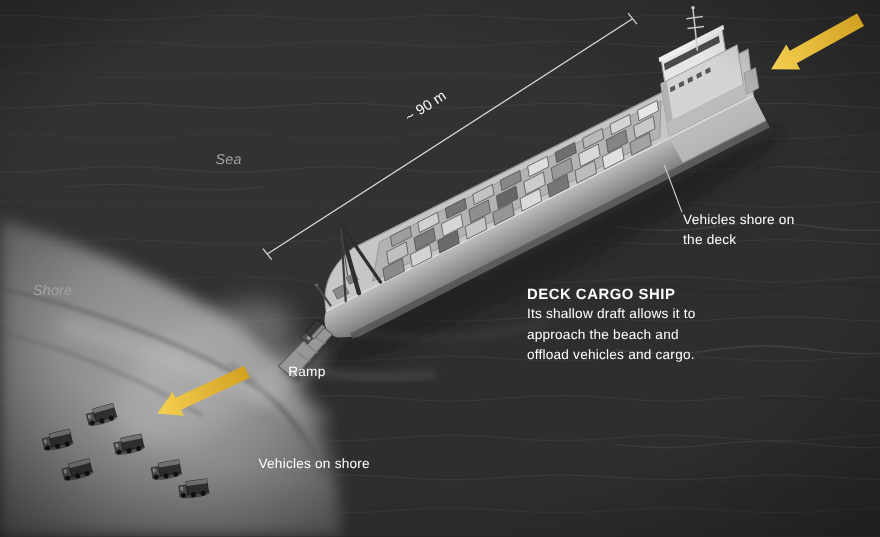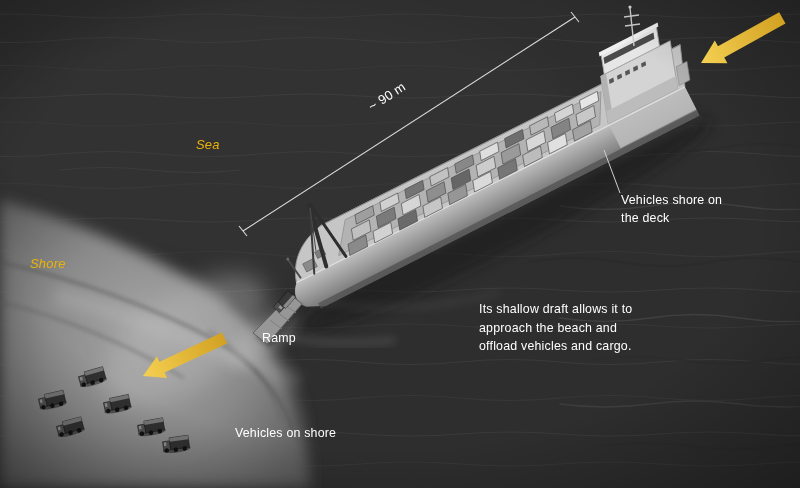--- a/index.html
+++ b/index.html
@@ -6,21 +6,21 @@
   .canvas{
     position:relative;width:800px;height:488px;overflow:hidden;
     background:#2e2e2e;
     font-family:"Liberation Sans", sans-serif;
   }
   .canvas svg{position:absolute;left:0;top:0;}
   .label{
     position:absolute;color:#ffffff;font-size:12.4px;line-height:1.45;
     white-space:nowrap;letter-spacing:.2px;
   }
-  .label.italic{font-style:italic;color:#eab308;font-size:13px;}
+  .label.italic{font-style:italic;color:#a3a3a3;font-size:13px;}
   .label.dim{font-size:13px;transform:rotate(-33deg);transform-origin:0 50%;}
   .label.title{font-weight:bold;font-size:13.5px;letter-spacing:.5px;}
   .label.desc{white-space:normal;line-height:1.5;}
   .label.wrap{white-space:normal;}
 </style>
 </head>
 <body>
 
 <div class="canvas">
 
@@ -230,17 +230,18 @@
   </g>
   <g transform="translate(143,376) rotate(-25)">
     <polygon points="0,0 21,-12 21,-6 90,-6 90,6 21,6 21,12" fill="url(#arrowGrad)"></polygon>
   </g>
 </svg>
 
 <div class="label italic" style="left:196px;top:136px">Sea</div>
 <div class="label italic" style="left:30px;top:255px">Shore</div>
 <div class="label dim" style="left:370px;top:99px">~ 90 m</div>
 <div class="label" style="left:262px;top:330px">Ramp</div>
-<div class="label" style="left:235px;top:425px">Vehicles on shore</div>
+<div class="label" style="left:235px;top:413px">Vehicles on shore</div>
 <div class="label wrap" style="left:621px;top:192px;width:108px">Vehicles shore on the deck</div>
-<div class="label desc" style="left:479px;top:300px;width:176px">Its shallow draft allows it to approach the beach and offload vehicles and cargo.</div>
+<div class="label title" style="left:479px;top:258px">DECK CARGO SHIP</div>
+<div class="label desc" style="left:479px;top:276px;width:176px">Its shallow draft allows it to approach the beach and offload vehicles and cargo.</div>
 
 </div>
 
 </body></html>

